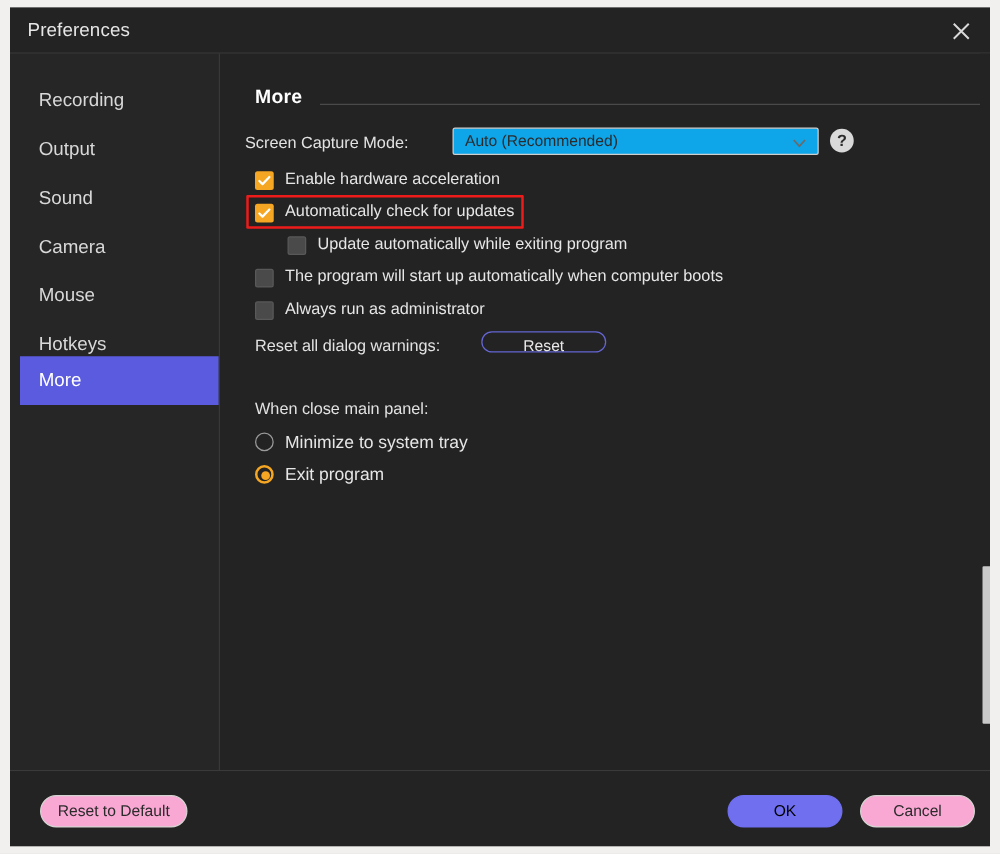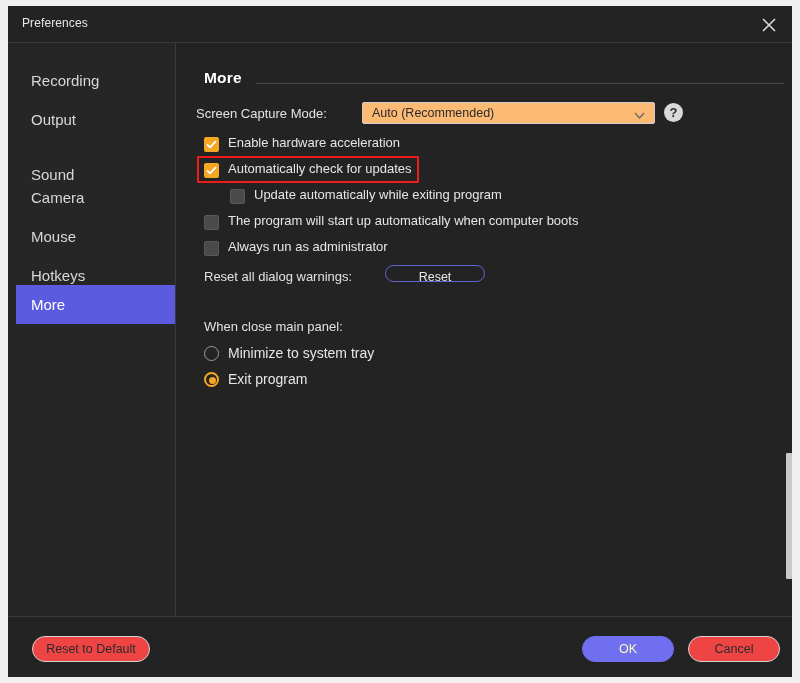--- a/index.html
+++ b/index.html
@@ -34,21 +34,21 @@
   
   .titlebar {
     position: absolute;
     left: 0; top: 0;
     width: 784px; height: 36px;
     background: #232323;
   }
   .title-text {
     position: absolute;
     left: 14px; top: 10px;
-    font-size: 12px;
+    font-size: 15px;
     color: #e6e6e6;
     letter-spacing: .1px;
   }
   .close-btn {
     position: absolute;
     right: 10px; top: 6px;
     width: 26px; height: 26px;
     cursor: pointer;
   }
   .close-btn svg { display:block; }
@@ -117,21 +117,21 @@
   .row-label {
     position: absolute;
     font-size: 13px;
     color: #e2e2e2;
     white-space: nowrap;
   }
   .select-box {
     position: absolute;
     left: 186px; top: 59px;
     width: 293px; height: 22px;
-    background: #fdba74;
+    background: #0ea5e9;
     border: 1px solid #cfcfcf;
     border-radius: 2px;
     box-sizing: border-box;
     cursor: pointer;
   }
   .select-value {
     position: absolute;
     left: 9px; top: 3px;
     font-size: 12.5px;
     color: #2b2b2b;
@@ -277,27 +277,27 @@
     height: 26px;
     line-height: 25px;
     border-radius: 13px;
     font-size: 12.5px;
     text-align: center;
     box-sizing: border-box;
     cursor: pointer;
     white-space: nowrap;
   }
   .btn-light {
-    background: #ef4444;
+    background: #f9a8d4;
     color: #2b2b2b;
     border: 1px solid #d5d3d1;
   }
   .btn-primary {
     background: #6f6ff0;
-    color: #fef9c3;
+    color: #000000;
     border: 1px solid #6f6ff0;
   }
   #btn-reset-default { left: 24px; top: 19px; width: 118px; }
   #btn-ok           { left: 574px; top: 19px; width: 92px; }
   #btn-cancel       { left: 680px; top: 19px; width: 92px; }
 </style>
 </head>
 <body>
 
 <div id="app">
@@ -309,21 +309,21 @@
         <svg width="26" height="26" viewBox="0 0 26 26">
           <path d="M7 7 L19 19 M19 7 L7 19" stroke="#d9d9d9" stroke-width="1.6" fill="none"></path>
         </svg>
       </div>
     </div>
     <div class="titlebar-divider"></div>
 
     <div class="sidebar">
       <div class="side-item" style="top:18px">Recording</div>
       <div class="side-item" style="top:57px">Output</div>
-      <div class="side-item" style="top:112px">Sound</div>
+      <div class="side-item" style="top:96px">Sound</div>
       <div class="side-item" style="top:135px">Camera</div>
       <div class="side-item" style="top:174px">Mouse</div>
       <div class="side-item" style="top:213px">Hotkeys</div>
       <div class="side-item active" style="top:242px">More</div>
     </div>
     <div class="sidebar-divider"></div>
 
     <div class="main">
 
       <div class="section-head">More</div>

